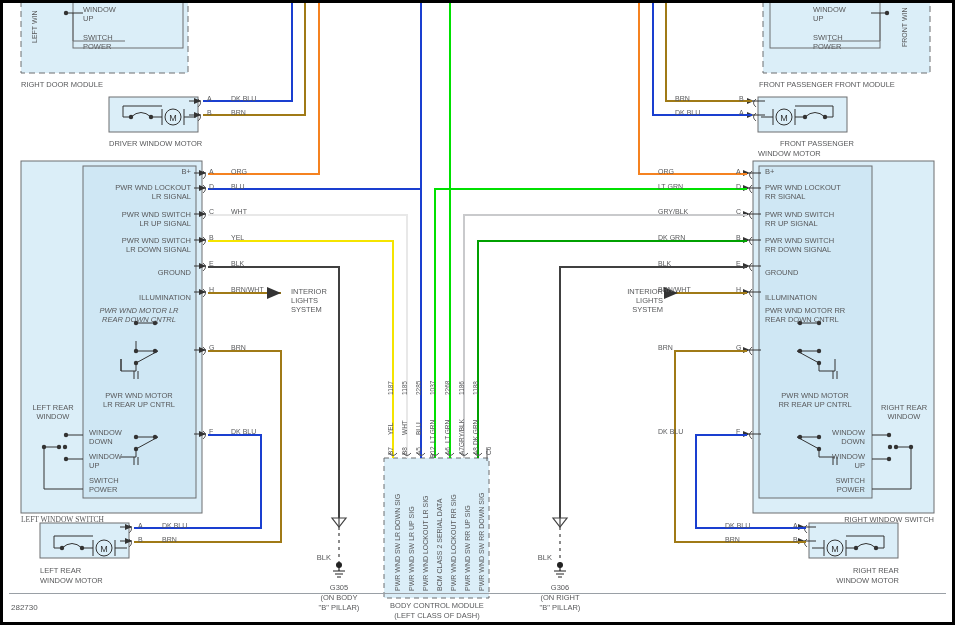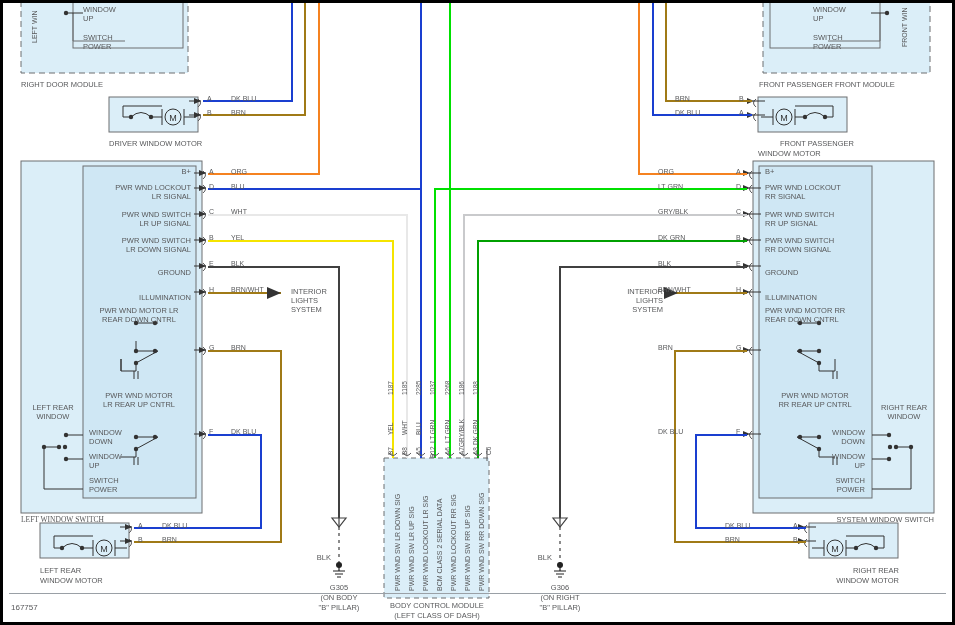--- a/index.html
+++ b/index.html
@@ -317,21 +317,21 @@
 
   <div class="lbl r" style="left:88px;top:164px;width:100px;">B+</div>
   <div class="lbl r" style="left:78px;top:180px;width:110px;">PWR WND LOCKOUT
 LR SIGNAL</div>
   <div class="lbl r" style="left:78px;top:207px;width:110px;">PWR WND SWITCH
 LR UP SIGNAL</div>
   <div class="lbl r" style="left:78px;top:233px;width:110px;">PWR WND SWITCH
 LR DOWN SIGNAL</div>
   <div class="lbl r" style="left:88px;top:265px;width:100px;">GROUND</div>
   <div class="lbl r" style="left:78px;top:290px;width:110px;">ILLUMINATION</div>
-  <div class="lbl c" style="left:84px;top:303px;width:104px;">PWR WND MOTOR LR
+  <div class="lbl c" style="left:84px;top:303px;width:104px;font-style:italic;">PWR WND MOTOR LR
 REAR DOWN CNTRL</div>
   <div class="lbl c" style="left:84px;top:388px;width:104px;">PWR WND MOTOR
 LR REAR UP CNTRL</div>
   <div class="lbl c" style="left:22px;top:400px;width:56px;">LEFT REAR
 WINDOW</div>
   <div class="lbl" style="left:86px;top:425px;">WINDOW
 DOWN</div>
   <div class="lbl" style="left:86px;top:449px;">WINDOW
 UP</div>
   <div class="lbl" style="left:86px;top:473px;">SWITCH
@@ -369,21 +369,21 @@
   <div class="lbl c" style="left:760px;top:388px;width:104px;">PWR WND MOTOR
 RR REAR UP CNTRL</div>
   <div class="lbl c" style="left:872px;top:400px;width:58px;">RIGHT REAR
 WINDOW</div>
   <div class="lbl r" style="left:800px;top:425px;width:62px;">WINDOW
 DOWN</div>
   <div class="lbl r" style="left:800px;top:449px;width:62px;">WINDOW
 UP</div>
   <div class="lbl r" style="left:800px;top:473px;width:62px;">SWITCH
 POWER</div>
-  <div class="lbl r" style="left:790px;top:512px;width:141px;">SYSTEM WINDOW SWITCH</div>
+  <div class="lbl r" style="left:790px;top:512px;width:141px;">RIGHT WINDOW SWITCH</div>
 
   <div class="pin" style="left:733px;top:165px;">A</div>
   <div class="pin r" style="left:655px;top:165px;width:70px;">ORG</div>
   <div class="pin" style="left:733px;top:180px;">D</div>
   <div class="pin r" style="left:655px;top:180px;width:70px;">LT GRN</div>
   <div class="pin" style="left:733px;top:205px;">C</div>
   <div class="pin r" style="left:655px;top:205px;width:70px;">GRY/BLK</div>
   <div class="pin" style="left:733px;top:231px;">B</div>
   <div class="pin r" style="left:655px;top:231px;width:70px;">DK GRN</div>
   <div class="pin" style="left:733px;top:257px;">E</div>
@@ -456,14 +456,14 @@
   <div class="lbl" style="left:37px;top:573px;">WINDOW MOTOR</div>
 
   <div class="pin" style="left:790px;top:519px;">A</div>
   <div class="pin r" style="left:722px;top:519px;width:60px;">DK BLU</div>
   <div class="pin" style="left:790px;top:533px;">B</div>
   <div class="pin r" style="left:722px;top:533px;width:60px;">BRN</div>
   <div class="lbl r" style="left:800px;top:563px;width:96px;">RIGHT REAR</div>
   <div class="lbl r" style="left:800px;top:573px;width:96px;">WINDOW MOTOR</div>
 
   <div class="hr"></div>
-  <div class="foot">167757</div>
+  <div class="foot">282730</div>
 </div>
 
 </body></html>

